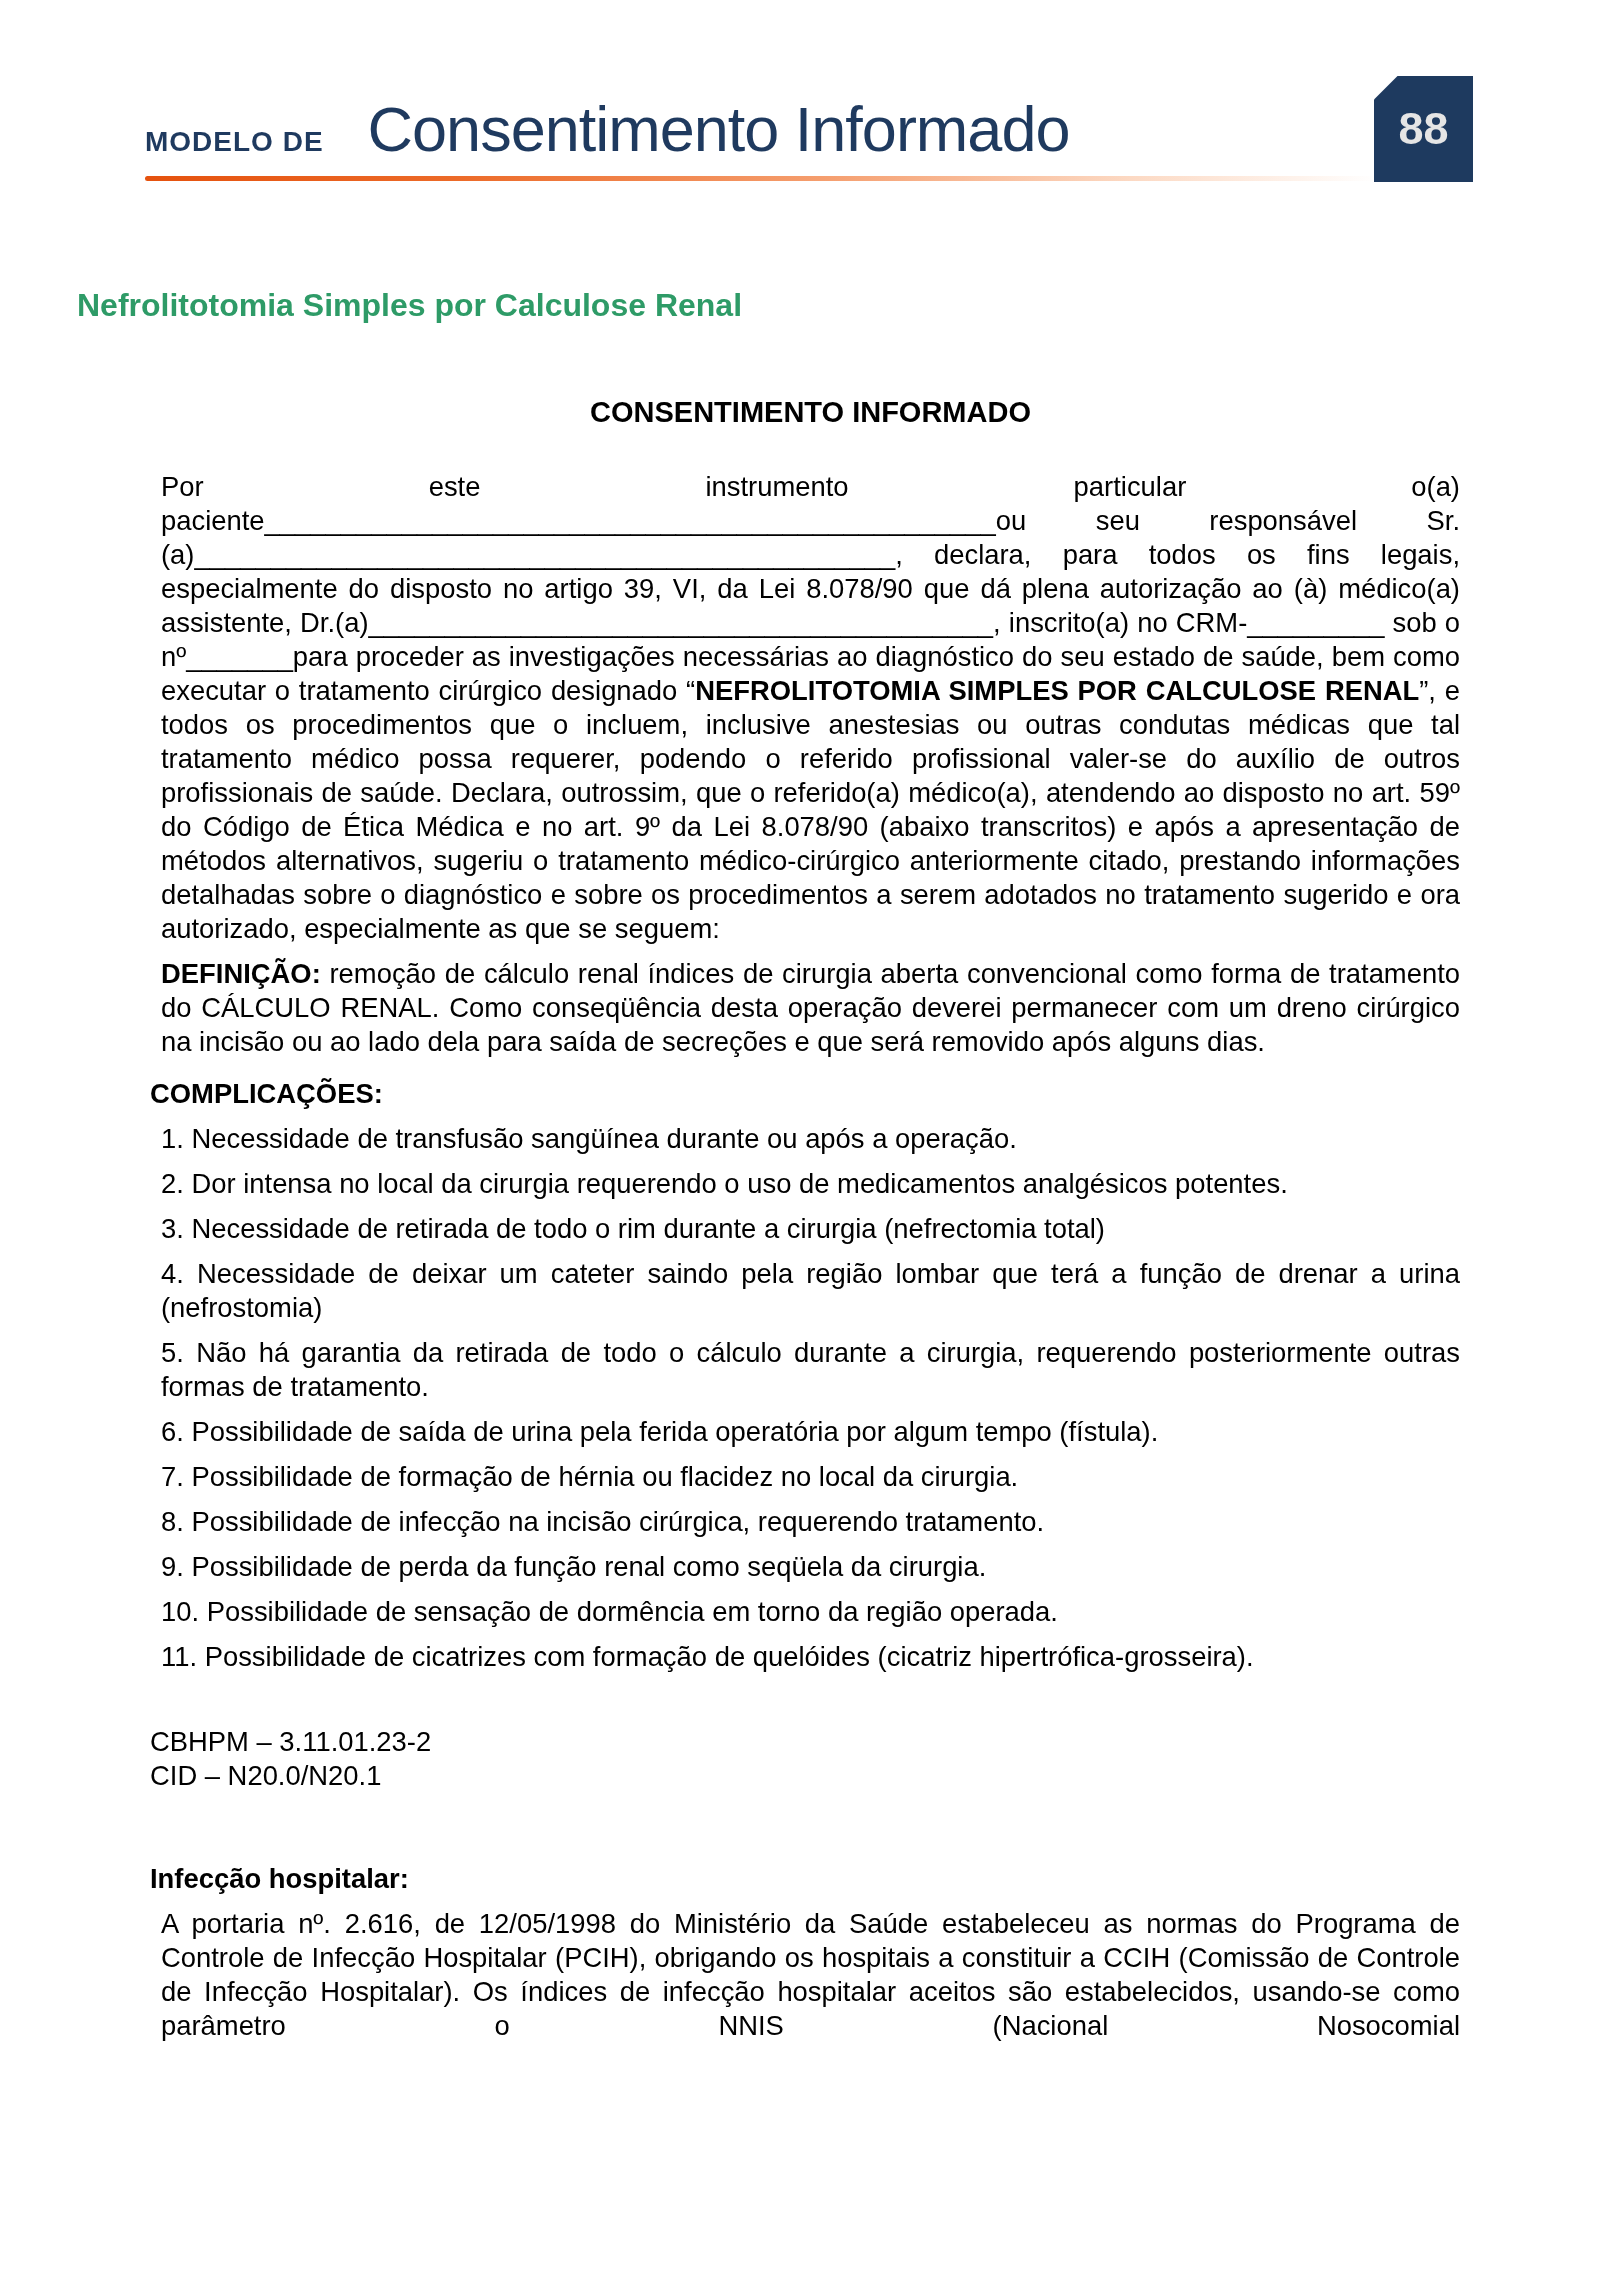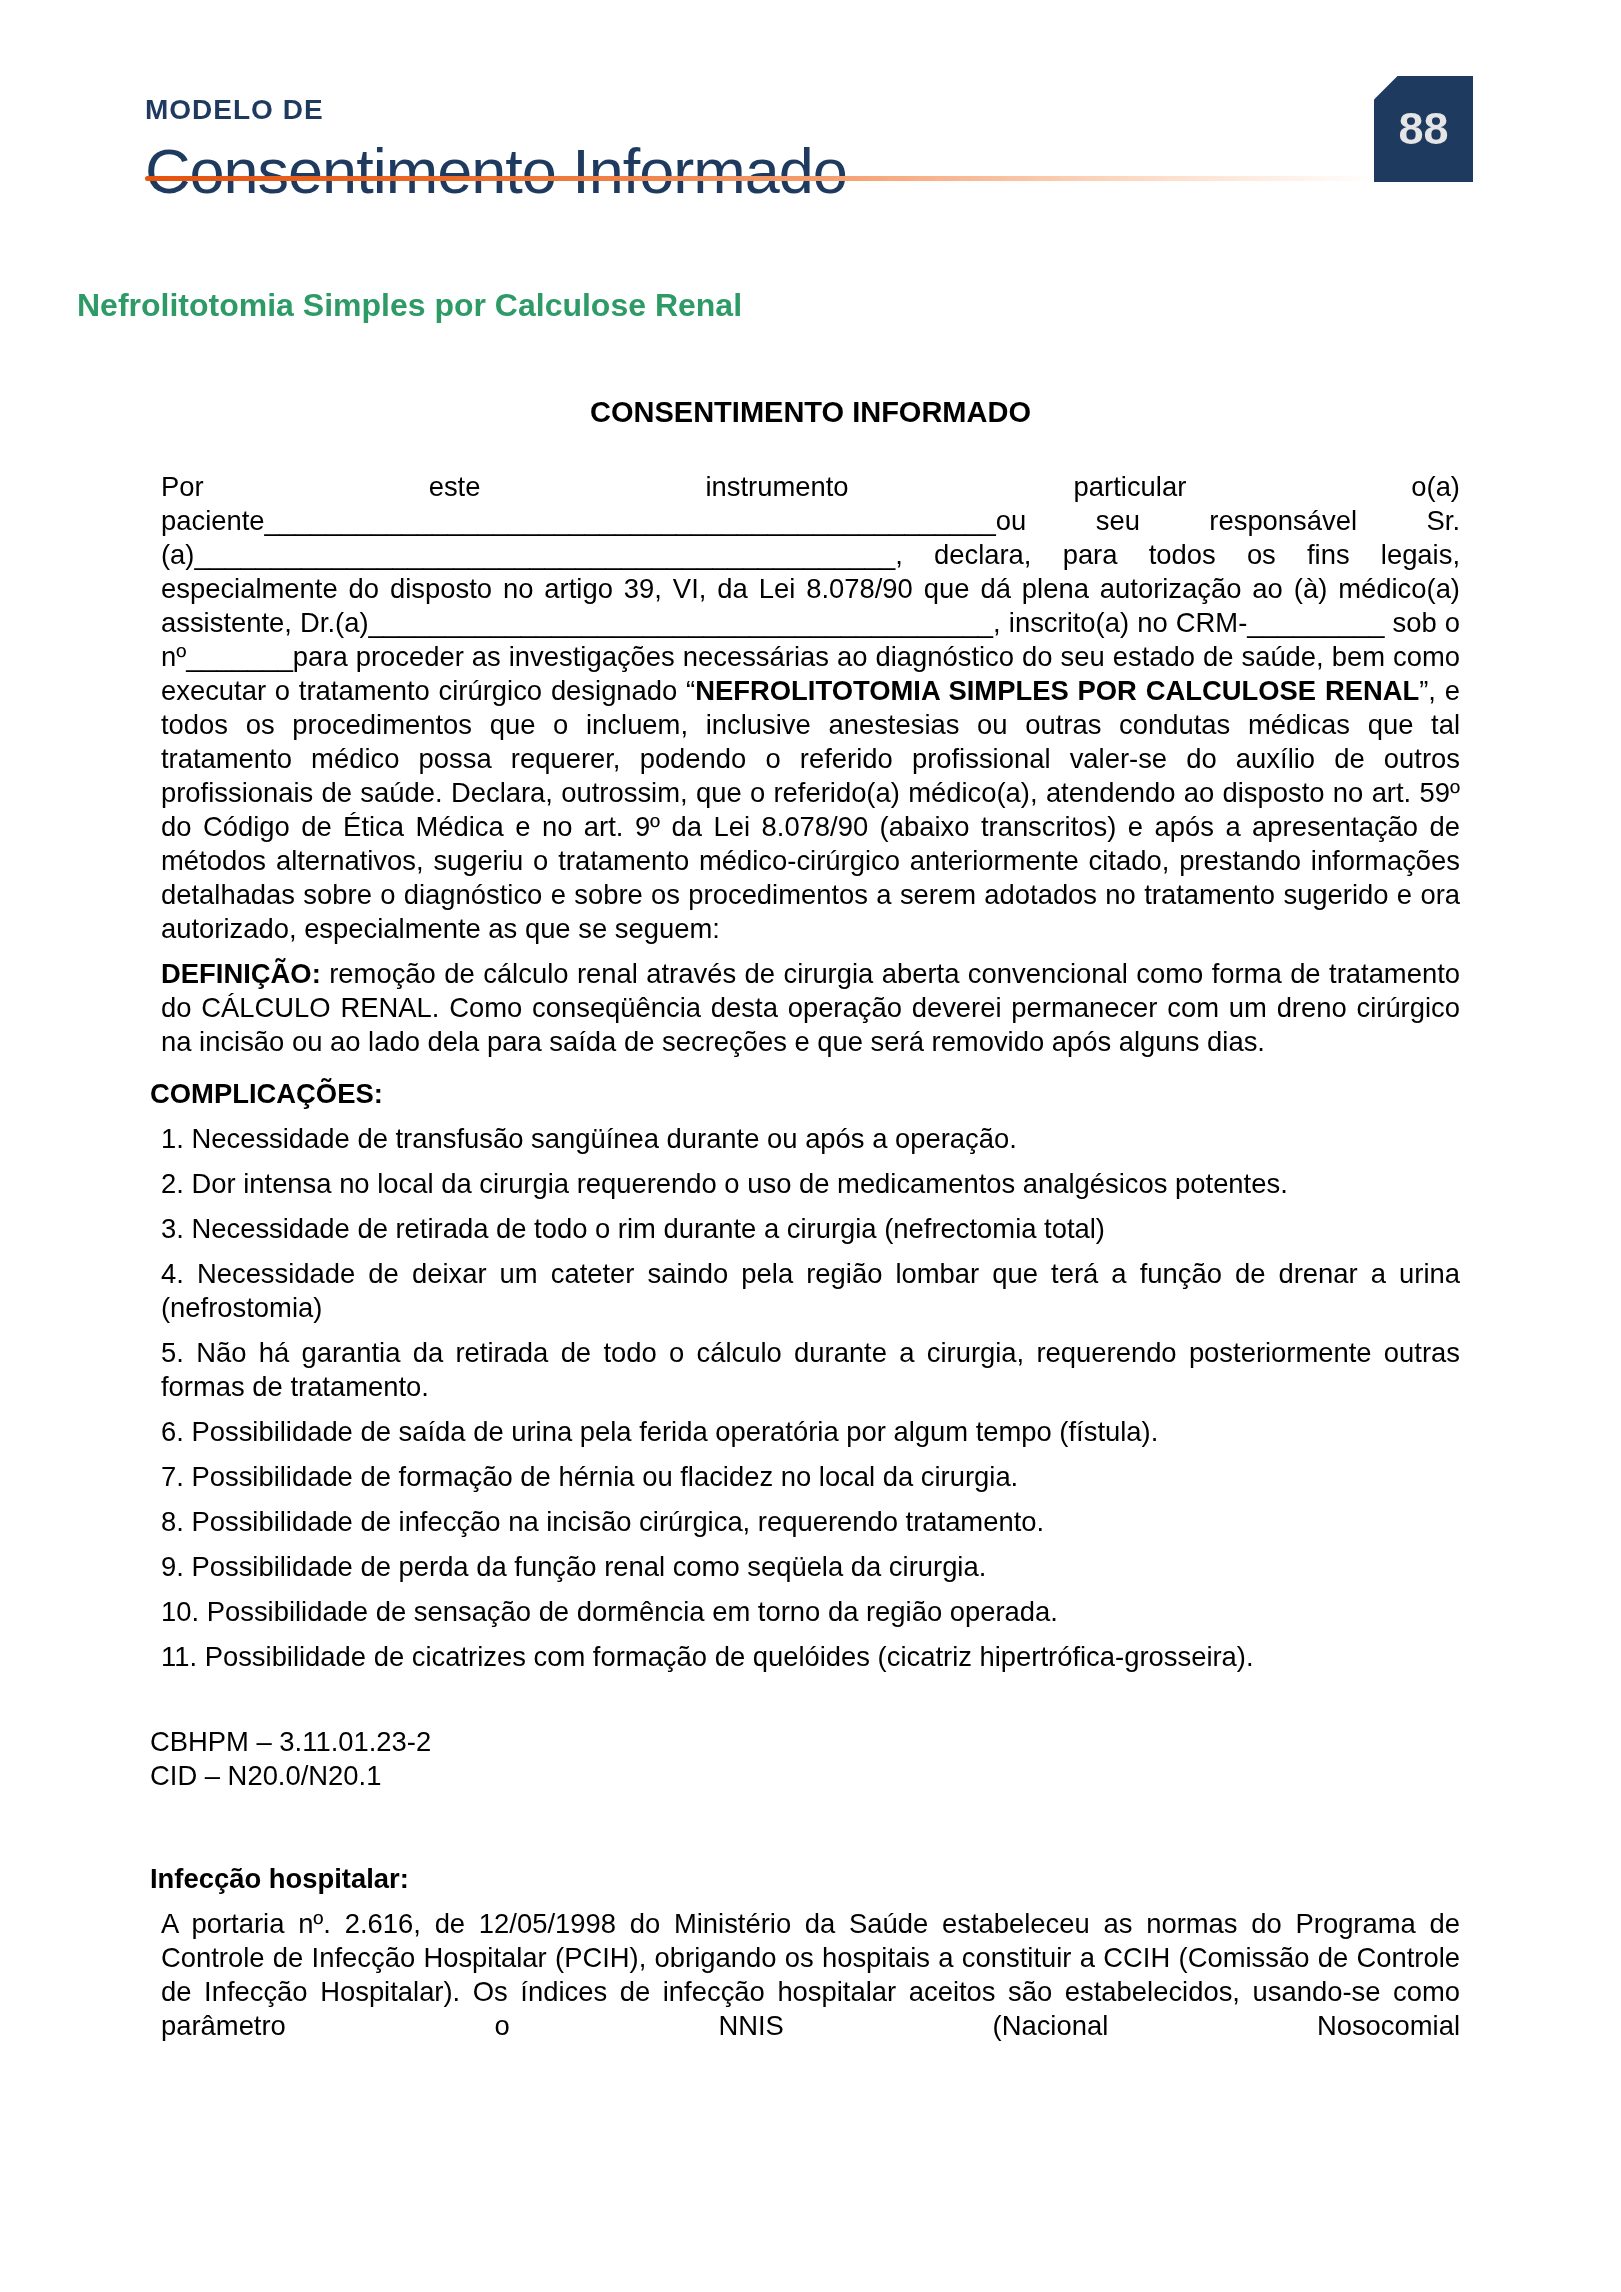--- a/index.html
+++ b/index.html
@@ -7,23 +7,22 @@
     position:relative;
     width:1621px;height:2293px;
     background:#ffffff;
     font-family:"Liberation Sans", sans-serif;
     color:#000;
     overflow:hidden;
   }
   
   .masthead{
     position:absolute;left:145px;top:94px;
-    display:flex;align-items:baseline;gap:10px;
+    display:flex;align-items:baseline;gap:44px;
     white-space:nowrap;
-    flex-direction:column;
   }
   .kicker{
     font-size:28px;font-weight:700;letter-spacing:1px;
     color:#1f3a5f;
   }
   .big-title{
     font-size:63px;font-weight:300;letter-spacing:-1px;
     color:#1f3a5f;line-height:71px;
   }
   .rule{
@@ -79,21 +78,21 @@
   </div>
 
   <div class="section-title">Nefrolitotomia Simples por Calculose Renal</div>
 
   <div class="content">
 
     <div class="doc-heading">CONSENTIMENTO INFORMADO</div>
 
     <p><span>Por este instrumento particular o(a) paciente________________________________________________ou seu responsável Sr.(a)______________________________________________, declara, para todos os fins legais, especialmente do disposto no artigo 39, VI, da Lei 8.078/90 que dá plena autorização ao (à) médico(a) assistente, Dr.(a)_________________________________________, inscrito(a) no CRM-_________ sob o nº_______para proceder as investigações necessárias ao diagnóstico do seu estado de saúde, bem como executar o tratamento cirúrgico designado “</span><span class="b">NEFROLITOTOMIA SIMPLES POR CALCULOSE RENAL</span><span>”, e todos os procedimentos que o incluem, inclusive anestesias ou outras condutas médicas que tal tratamento médico possa requerer, podendo o referido profissional valer-se do auxílio de outros profissionais de saúde. Declara, outrossim, que o referido(a) médico(a), atendendo ao disposto no art. 59º do Código de Ética Médica e no art. 9º da Lei 8.078/90 (abaixo transcritos) e após a apresentação de métodos alternativos, sugeriu o tratamento médico-cirúrgico anteriormente citado, prestando informações detalhadas sobre o diagnóstico e sobre os procedimentos a serem adotados no tratamento sugerido e ora autorizado, especialmente as que se seguem:</span></p>
 
-    <p class="mt-def"><span class="b">DEFINIÇÃO:</span><span> remoção de cálculo renal através de cirurgia aberta convencional como forma de tratamento do CÁLCULO RENAL. Como conseqüência desta operação deverei permanecer com um dreno cirúrgico na incisão ou ao lado dela para saída de secreções e que será removido após alguns dias.</span></p>
+    <p class="mt-def"><span class="b">DEFINIÇÃO:</span><span> remoção de cálculo renal índices de cirurgia aberta convencional como forma de tratamento do CÁLCULO RENAL. Como conseqüência desta operação deverei permanecer com um dreno cirúrgico na incisão ou ao lado dela para saída de secreções e que será removido após alguns dias.</span></p>
 
     <div class="mt-comp comp-label">COMPLICAÇÕES:</div>
     <div>
 
         <p class="comp-item">1. Necessidade de transfusão sangüínea durante ou após a operação.</p>
 
         <p class="comp-item">2. Dor intensa no local da cirurgia requerendo o uso de medicamentos analgésicos potentes.</p>
 
         <p class="comp-item">3. Necessidade de retirada de todo o rim durante a cirurgia (nefrectomia total)</p>
 

